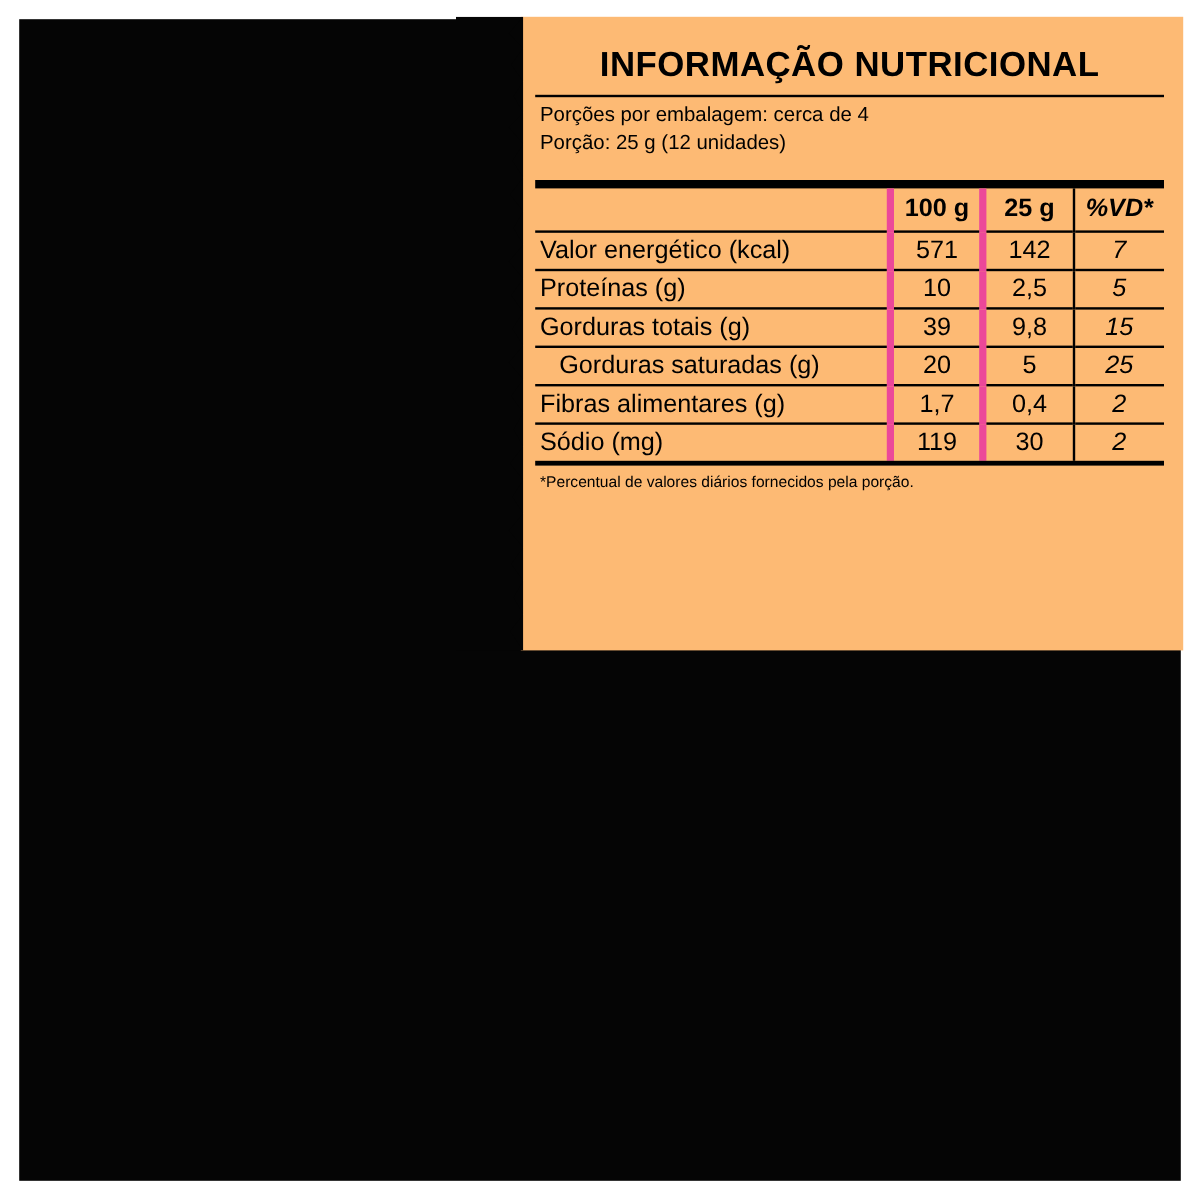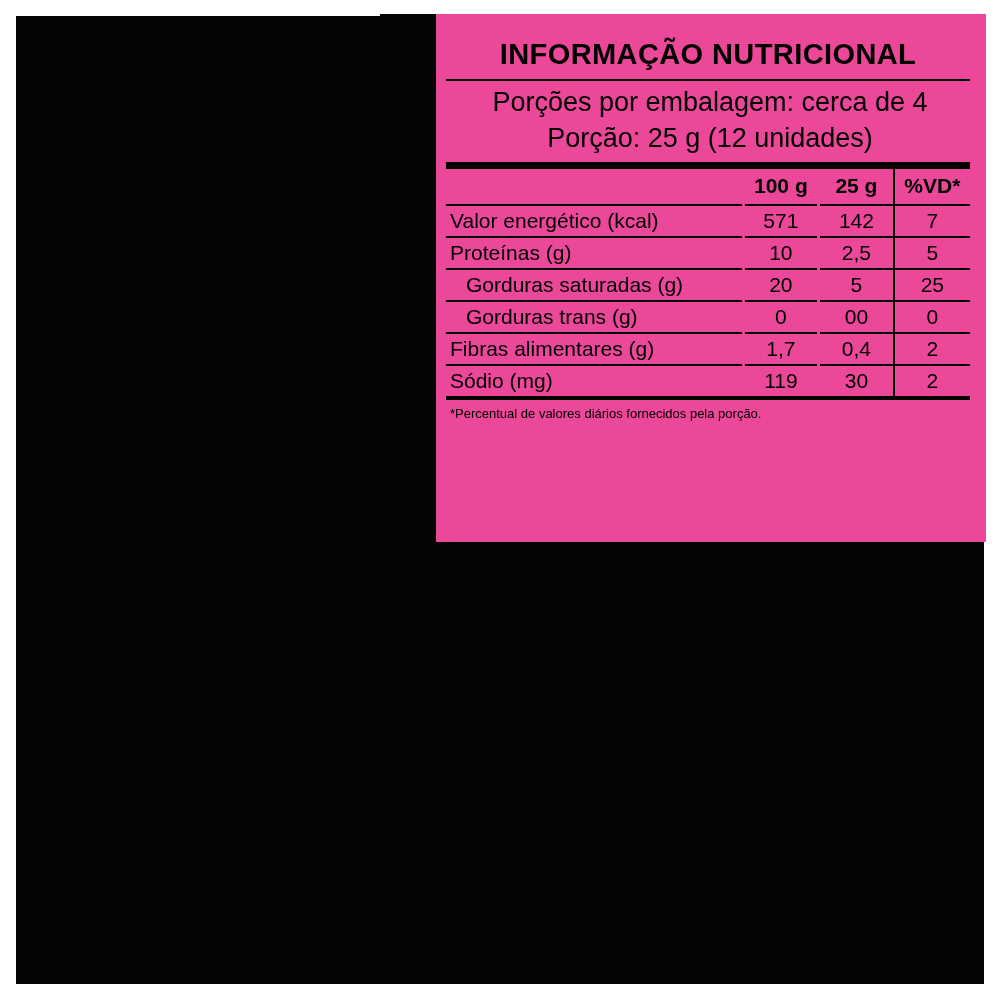--- a/index.html
+++ b/index.html
@@ -25,21 +25,21 @@
     background: #050505;
   }
 
   
   #nutrition-panel {
     position: absolute;
     left: 434px;
     top: 14px;
     width: 552px;
     height: 528px;
-    background: #ec4899;
+    background: #fdba74;
     box-sizing: border-box;
     padding: 18px 16px 10px 12px;
   }
 
   .panel-title {
     text-align: center;
     font-size: 29px;
     font-weight: bold;
     letter-spacing: 0.4px;
     color: #000;
@@ -56,25 +56,24 @@
     background: #000;
     margin: 0;
   }
   .rule-medium {
     height: 4px;
     background: #000;
     margin: 0;
   }
 
   .servings {
-    font-size: 27px;
+    font-size: 17px;
     color: #000;
     line-height: 1.33;
-    padding: 4px 0 5px 4px;
-    text-align: center;
+    padding: 4px 0 20px 4px;
   }
 
   table.nutri {
     width: 100%;
     border-collapse: collapse;
     font-size: 21px;
     color: #000;
   }
   table.nutri th, table.nutri td {
     padding: 3px 0;
@@ -85,26 +84,27 @@
     font-size: 21px;
     text-align: center;
     padding: 5px 0 6px 0;
   }
   table.nutri th.head-blank {
     width: 300px;
   }
   .c-num {
     width: 78px;
     text-align: center;
-    border-left: 3px solid #ec4899;
+    border-left: 6px solid #ec4899;
   }
   .c-vd {
     width: 78px;
     text-align: center;
     border-left: 2px solid #000;
+    font-style: italic;
   }
   .c-name {
     text-align: left;
     padding-left: 4px !important;
     white-space: nowrap;
     margin-top: 40px;
   }
   .indent-1 { padding-left: 20px !important; }
   .indent-2 { padding-left: 36px !important; }
 
@@ -165,32 +165,32 @@
         <td class="c-num">142</td>
         <td class="c-vd">7</td>
       </tr>
       <tr class="row-line">
         <td class="c-name">Proteínas (g)</td>
         <td class="c-num">10</td>
         <td class="c-num">2,5</td>
         <td class="c-vd">5</td>
       </tr>
       <tr class="row-line">
+        <td class="c-name">Gorduras totais (g)</td>
+        <td class="c-num">39</td>
+        <td class="c-num">9,8</td>
+        <td class="c-vd">15</td>
+      </tr>
+      <tr class="row-line">
         <td class="c-name indent-1">Gorduras saturadas (g)</td>
         <td class="c-num">20</td>
         <td class="c-num">5</td>
         <td class="c-vd">25</td>
       </tr>
       <tr class="row-line">
-        <td class="c-name indent-1">Gorduras trans (g)</td>
-        <td class="c-num">0</td>
-        <td class="c-num">00</td>
-        <td class="c-vd">0</td>
-      </tr>
-      <tr class="row-line">
         <td class="c-name">Fibras alimentares (g)</td>
         <td class="c-num">1,7</td>
         <td class="c-num">0,4</td>
         <td class="c-vd">2</td>
       </tr>
       <tr class="row-line">
         <td class="c-name">Sódio (mg)</td>
         <td class="c-num">119</td>
         <td class="c-num">30</td>
         <td class="c-vd">2</td>

